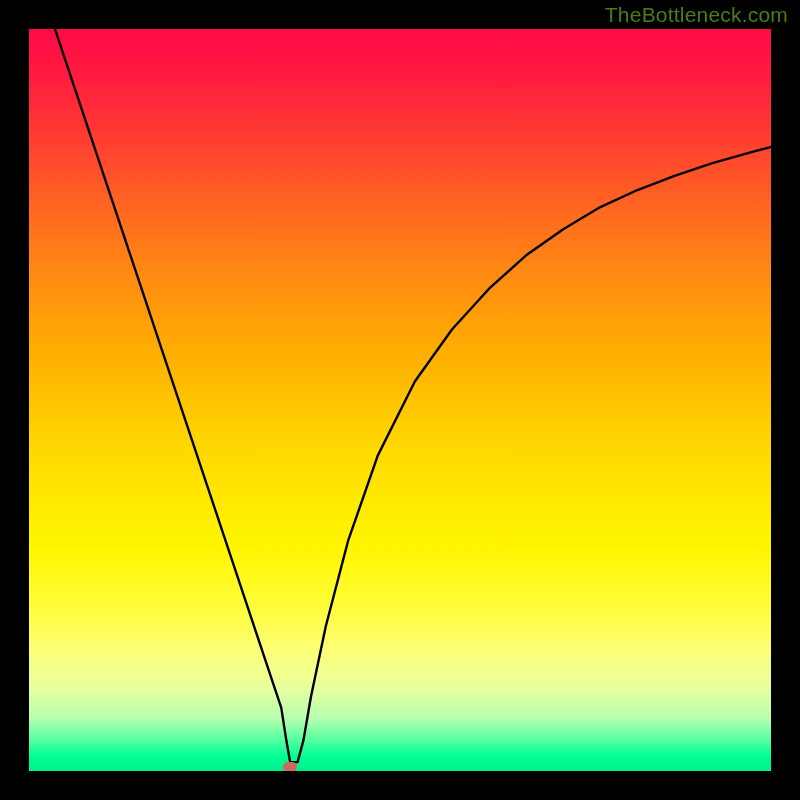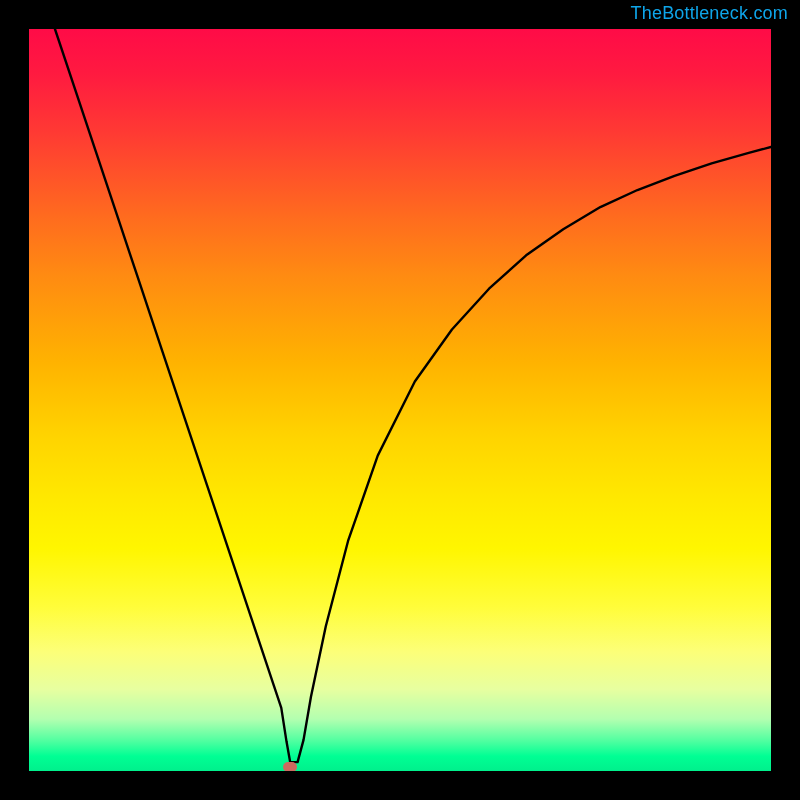--- a/index.html
+++ b/index.html
@@ -51,22 +51,22 @@
     );
   }
   .curve {
     position: absolute;
     inset: 0;
   }
   .watermark {
     position: absolute;
     top: 3px;
     right: 12px;
-    color: #0ea5e9;
-    font-size: 18px;
+    color: #4d7c0f;
+    font-size: 21px;
     font-weight: 500;
     letter-spacing: 0.2px;
     user-select: none;
     margin-left: 25px;
   }
   .marker {
     position: absolute;
     width: 14px;
     height: 10px;
     border-radius: 5px;

